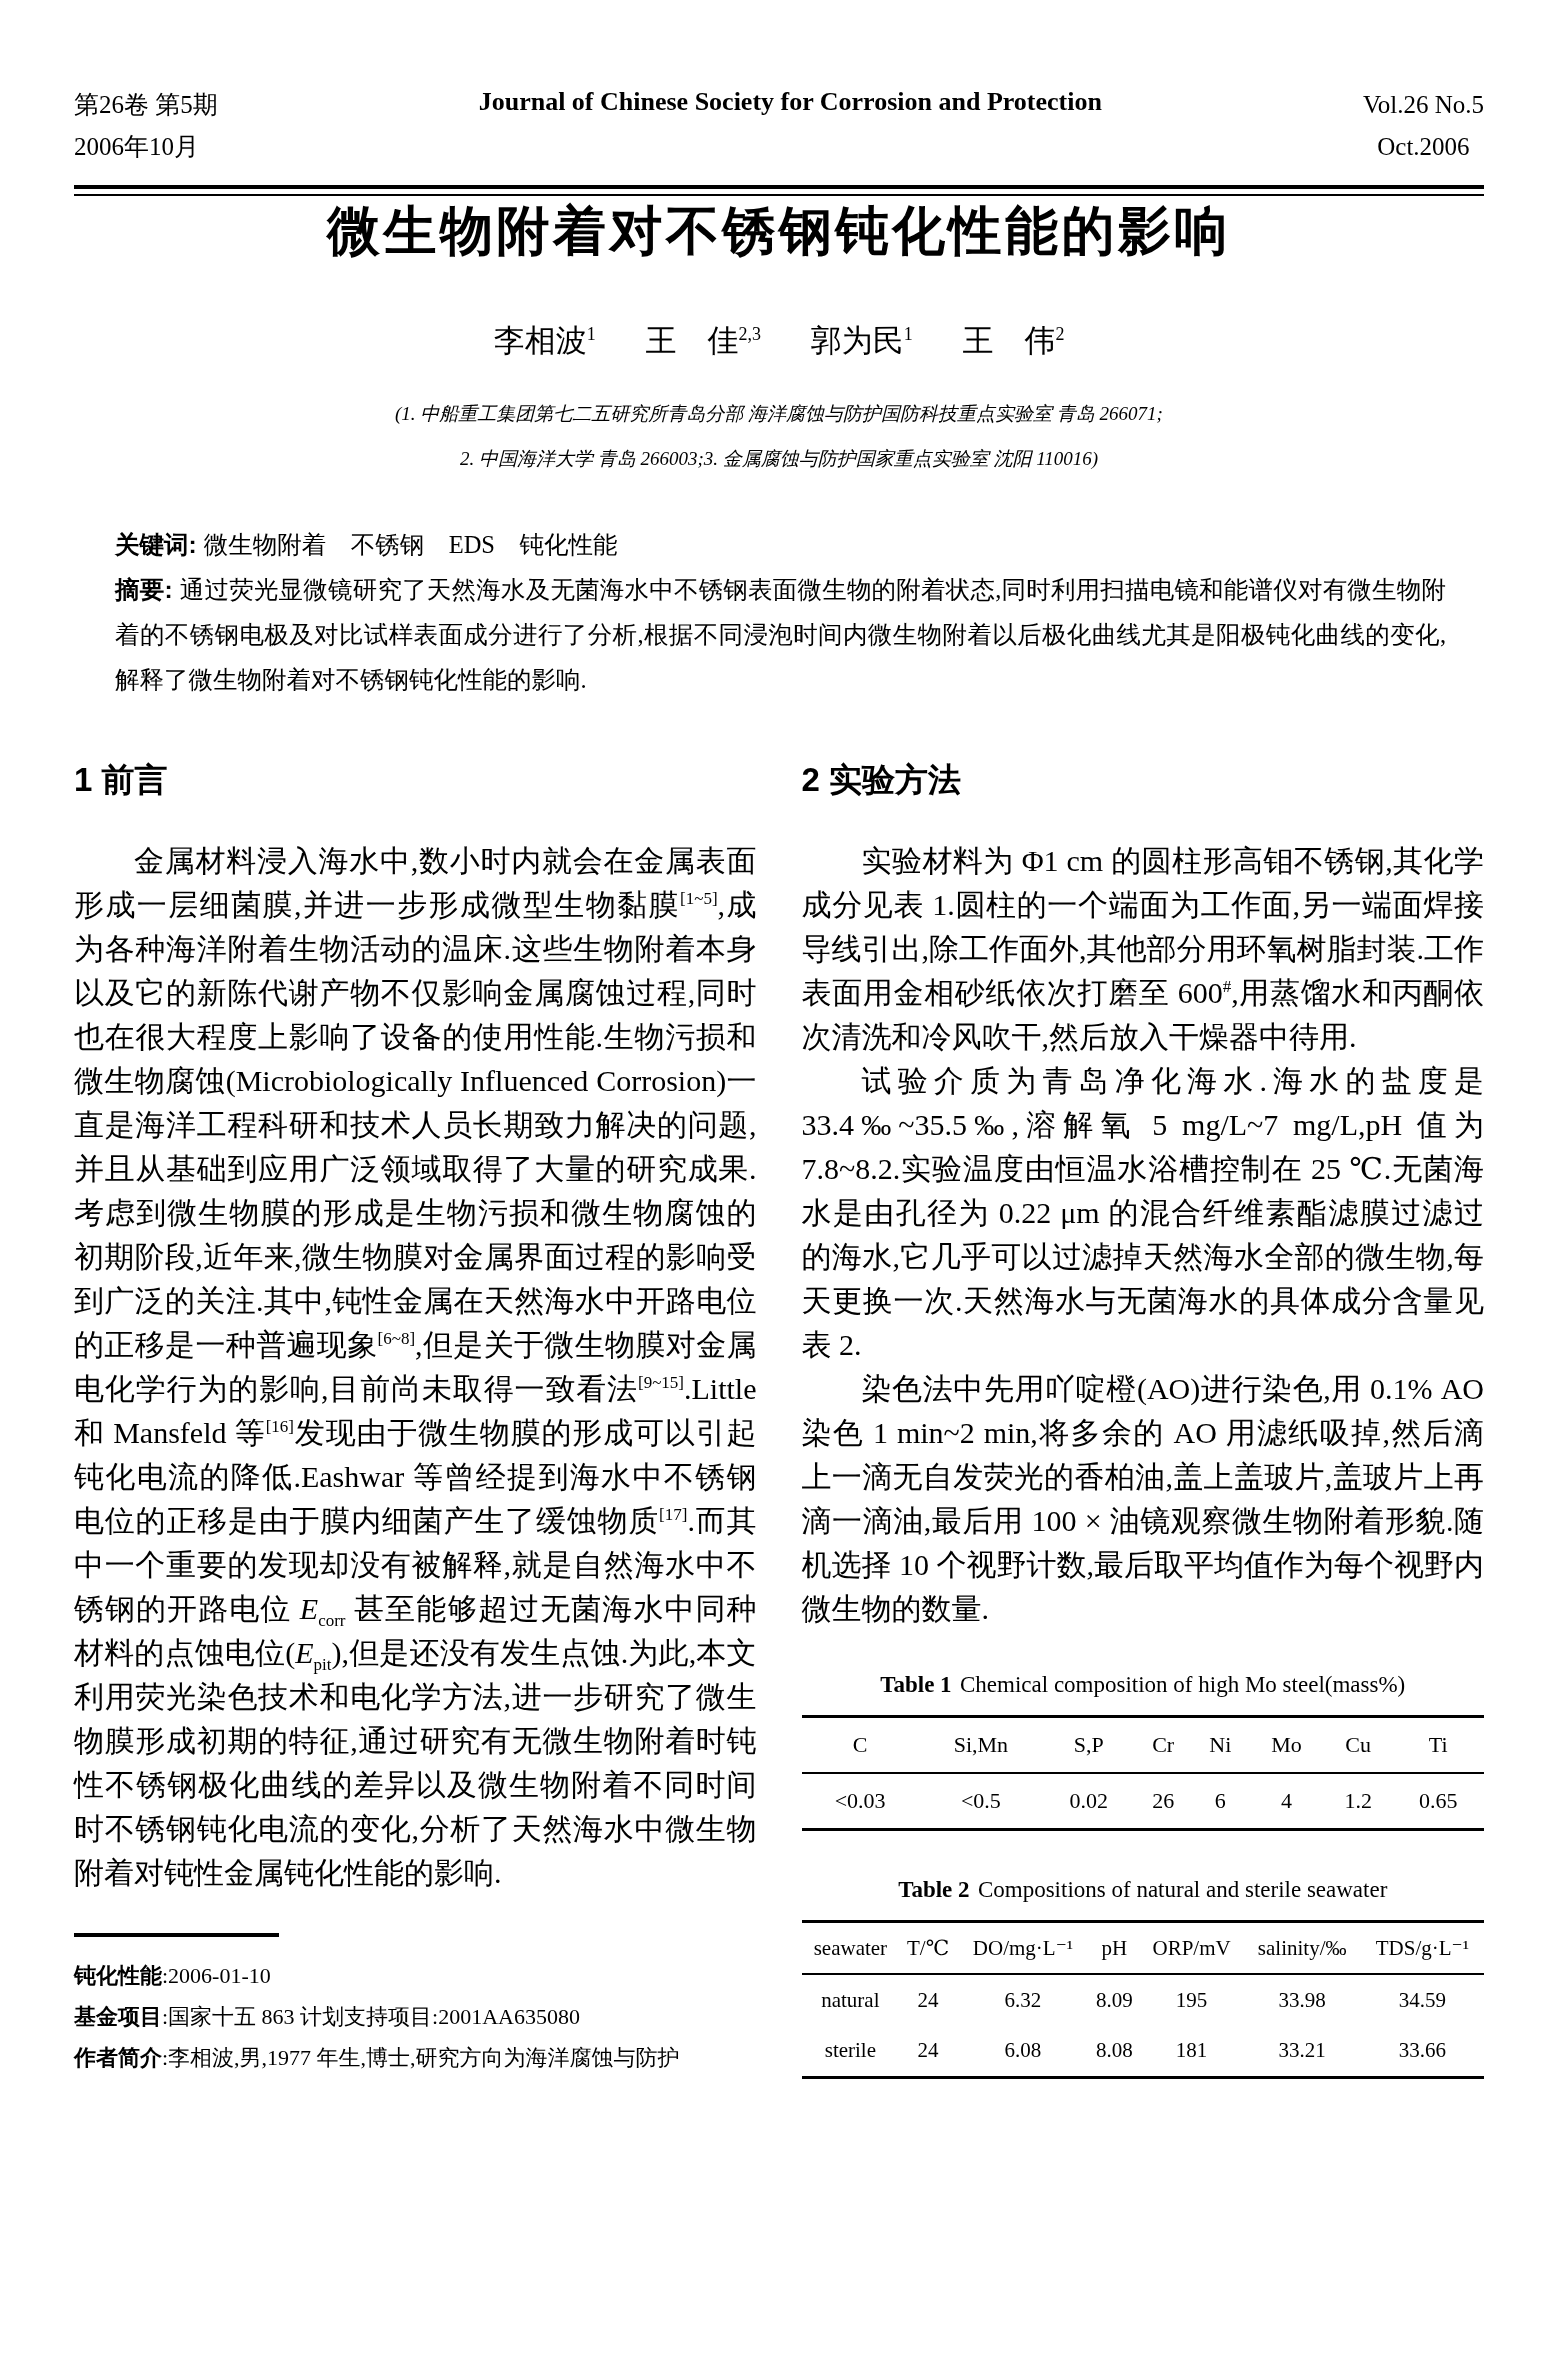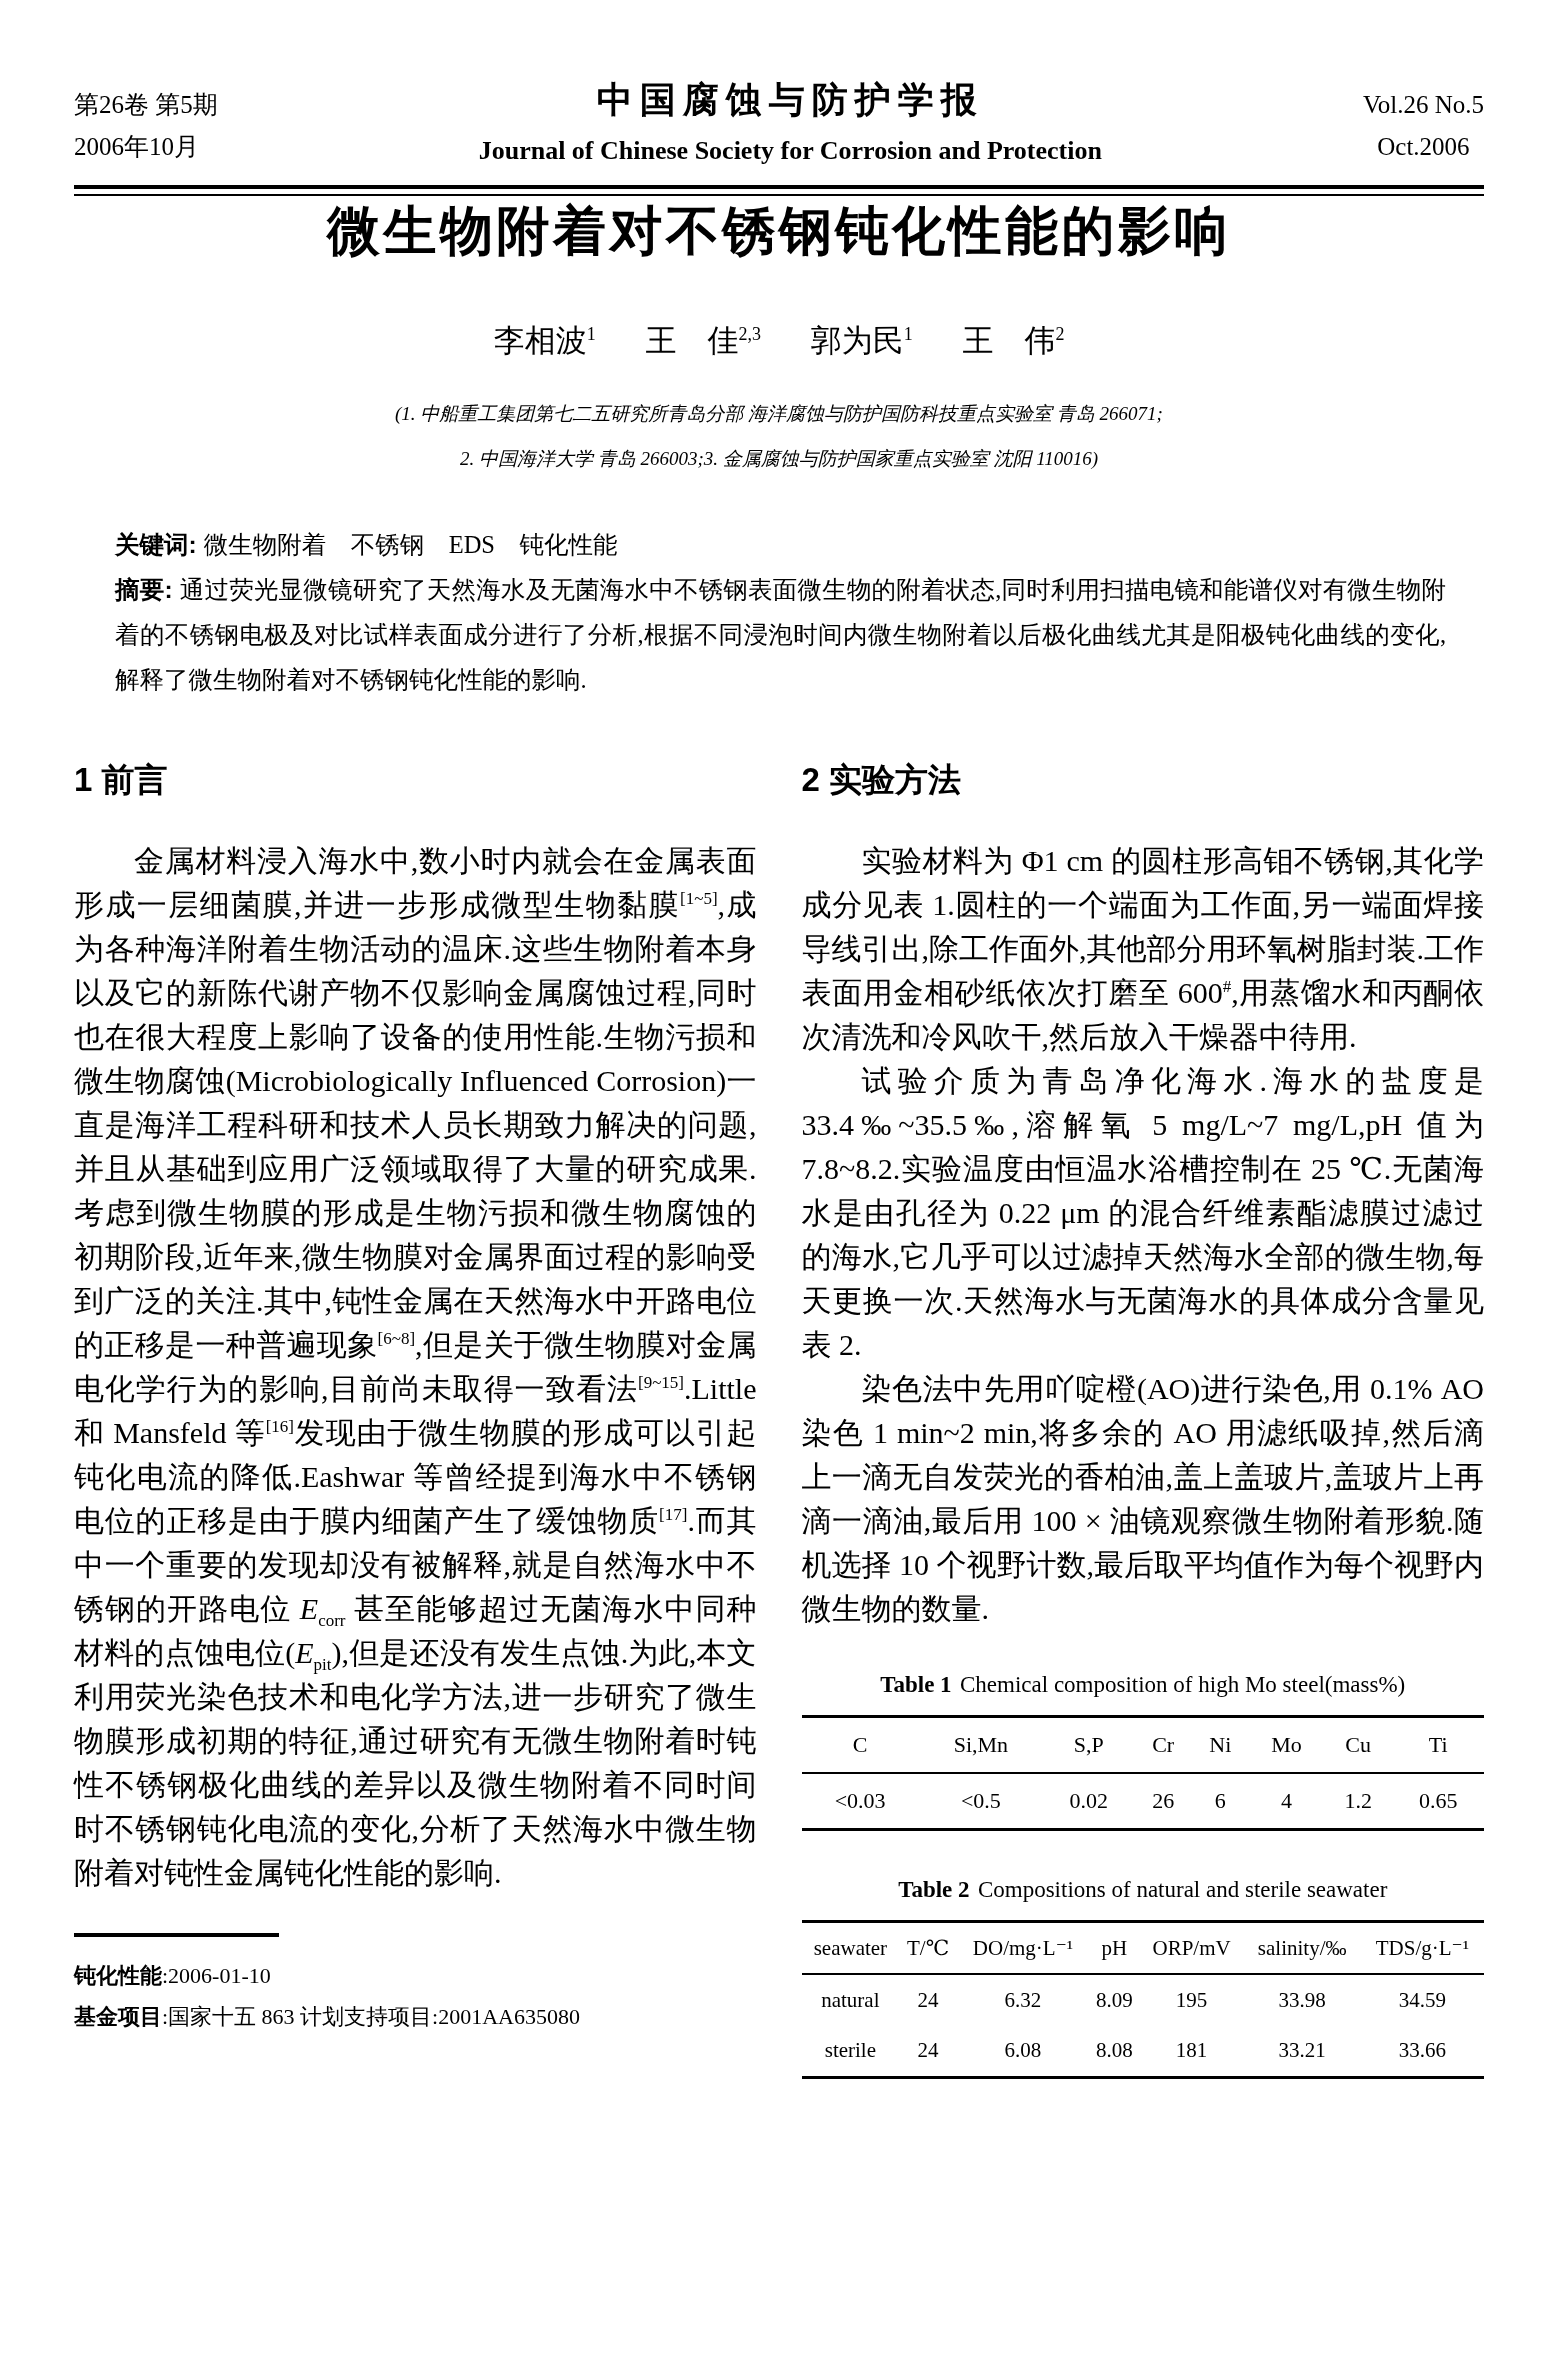--- a/index.html
+++ b/index.html
@@ -77,21 +77,20 @@
 <body>
 
 <div class="page">
 
   <header class="header">
     <div class="h-left">
       <div>第26卷 第5期</div>
       <div>2006年10月</div>
     </div>
     <div class="h-center">
-      <div class="journal-cn">中国腐蚀与防护学报</div>
       <div class="journal-en">Journal of Chinese Society for Corrosion and Protection</div>
     </div>
     <div class="h-right">
       <div>Vol.26 No.5</div>
       <div>Oct.2006</div>
     </div>
   </header>
   <div class="rule-thick"></div>
   <div class="rule-thin"></div>
 
@@ -117,20 +116,21 @@
   <div class="columns">
 
     <div class="col">
       <h2 class="sec-title">1 前言</h2>
       <p class="body-p">金属材料浸入海水中,数小时内就会在金属表面形成一层细菌膜,并进一步形成微型生物黏膜<sup>[1~5]</sup>,成为各种海洋附着生物活动的温床.这些生物附着本身以及它的新陈代谢产物不仅影响金属腐蚀过程,同时也在很大程度上影响了设备的使用性能.生物污损和微生物腐蚀(Microbiologically Influenced Corrosion)一直是海洋工程科研和技术人员长期致力解决的问题,并且从基础到应用广泛领域取得了大量的研究成果.考虑到微生物膜的形成是生物污损和微生物腐蚀的初期阶段,近年来,微生物膜对金属界面过程的影响受到广泛的关注.其中,钝性金属在天然海水中开路电位的正移是一种普遍现象<sup>[6~8]</sup>,但是关于微生物膜对金属电化学行为的影响,目前尚未取得一致看法<sup>[9~15]</sup>.Little 和 Mansfeld 等<sup>[16]</sup>发现由于微生物膜的形成可以引起钝化电流的降低.Eashwar 等曾经提到海水中不锈钢电位的正移是由于膜内细菌产生了缓蚀物质<sup>[17]</sup>.而其中一个重要的发现却没有被解释,就是自然海水中不锈钢的开路电位 <i>E</i><sub>corr</sub> 甚至能够超过无菌海水中同种材料的点蚀电位(<i>E</i><sub>pit</sub>),但是还没有发生点蚀.为此,本文利用荧光染色技术和电化学方法,进一步研究了微生物膜形成初期的特征,通过研究有无微生物附着时钝性不锈钢极化曲线的差异以及微生物附着不同时间时不锈钢钝化电流的变化,分析了天然海水中微生物附着对钝性金属钝化性能的影响.</p>
 
       <div class="footnote">
         <div class="fn-rule"></div>
         <div class="fn-line"><span class="fn-label">钝化性能</span><span>:2006-01-10</span></div>
         <div class="fn-line"><span class="fn-label">基金项目</span><span>:国家十五 863 计划支持项目:2001AA635080</span></div>
+        <div class="fn-line"><span class="fn-label">作者简介</span><span>:李相波,男,1977 年生,博士,研究方向为海洋腐蚀与防护</span></div>
       </div>
     </div>
 
     <div class="col">
       <h2 class="sec-title">2 实验方法</h2>
       <p class="body-p">实验材料为 Φ1 cm 的圆柱形高钼不锈钢,其化学成分见表 1.圆柱的一个端面为工作面,另一端面焊接导线引出,除工作面外,其他部分用环氧树脂封装.工作表面用金相砂纸依次打磨至 600<sup>#</sup>,用蒸馏水和丙酮依次清洗和冷风吹干,然后放入干燥器中待用.</p>
       <p class="body-p">试验介质为青岛净化海水.海水的盐度是 33.4‰~35.5‰,溶解氧 5 mg/L~7 mg/L,pH 值为 7.8~8.2.实验温度由恒温水浴槽控制在 25 ℃.无菌海水是由孔径为 0.22 μm 的混合纤维素酯滤膜过滤过的海水,它几乎可以过滤掉天然海水全部的微生物,每天更换一次.天然海水与无菌海水的具体成分含量见表 2.</p>
       <p class="body-p">染色法中先用吖啶橙(AO)进行染色,用 0.1% AO 染色 1 min~2 min,将多余的 AO 用滤纸吸掉,然后滴上一滴无自发荧光的香柏油,盖上盖玻片,盖玻片上再滴一滴油,最后用 100 × 油镜观察微生物附着形貌.随机选择 10 个视野计数,最后取平均值作为每个视野内微生物的数量.</p>
 
       <div class="tbl-block">

